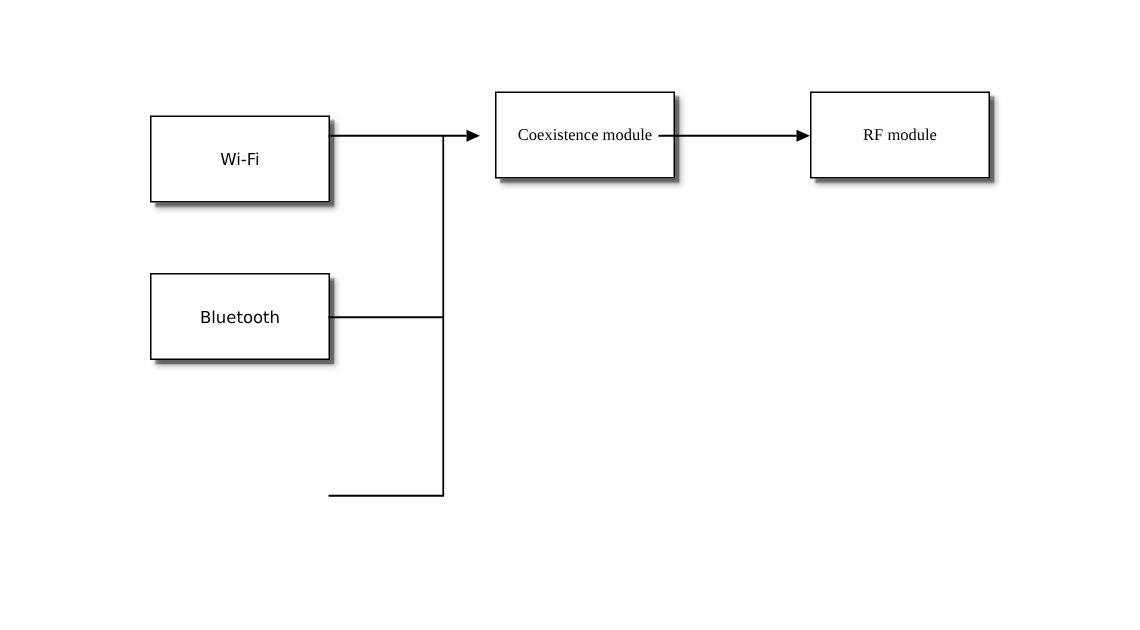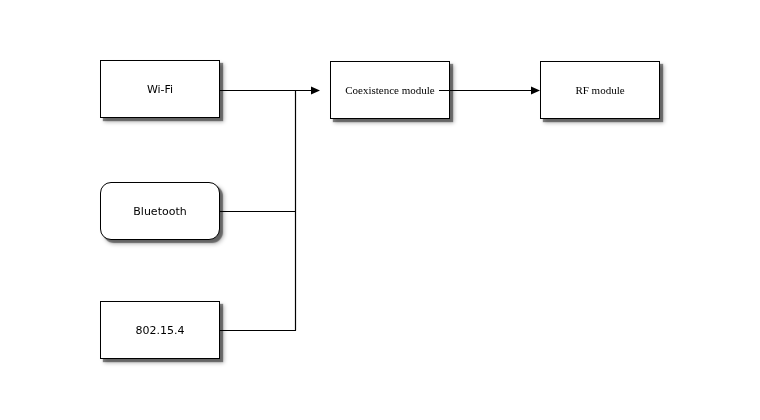--- a/index.html
+++ b/index.html
@@ -23,22 +23,22 @@
     background: #ffffff;
     border: 1px solid #000000;
     display: flex;
     align-items: center;
     justify-content: center;
     font-size: 11px;
     color: #000000;
     white-space: nowrap;
     box-shadow: 3px 3px 1px rgba(0,0,0,0.45), 4px 4px 4px rgba(0,0,0,0.30);
   }
-  .node-wifi      { left: 100px; top: 60px; text-align: right; }
-  .node-bluetooth { left: 100px; top: 182px; border-radius: 11px; }
+  .node-wifi      { left: 100px; top: 77px; text-align: right; }
+  .node-bluetooth { left: 100px; top: 182px; }
   .node-ieee      { left: 100px; top: 301px; }
   .node-coex      { left: 330px; top: 61px; font-family: Liberation Serif, serif; }
   .node-rf        { left: 540px; top: 61px; font-family: Liberation Serif, serif; }
   .wires {
     position: absolute;
     left: 0;
     top: 0;
     pointer-events: none;
   }
 </style>
@@ -48,23 +48,20 @@
 <div class="canvas">
 
   <div class="node node-wifi">
     <span>Wi-Fi</span>
   </div>
 
   <div class="node node-bluetooth">
     <span>Bluetooth</span>
   </div>
 
-  <div class="node node-ieee">
-    <span>802.15.4</span>
-  </div>
 
   <div class="node node-coex">
     <span>Coexistence module</span>
   </div>
 
   <div class="node node-rf">
     <span>RF module</span>
   </div>
 
   <svg class="wires" width="760" height="420" viewBox="0 0 760 420">

